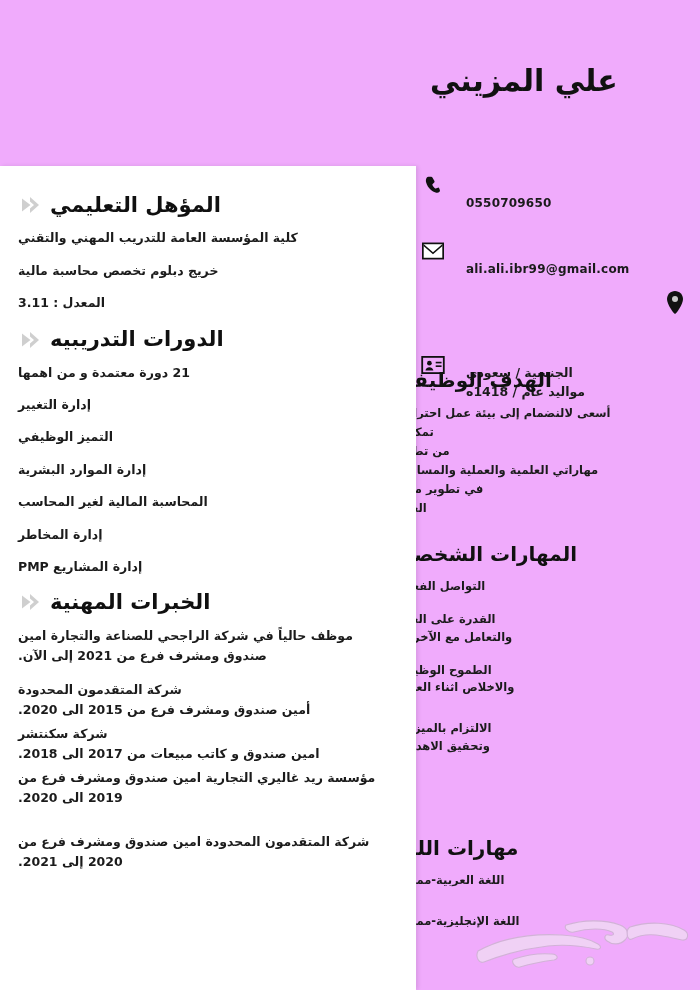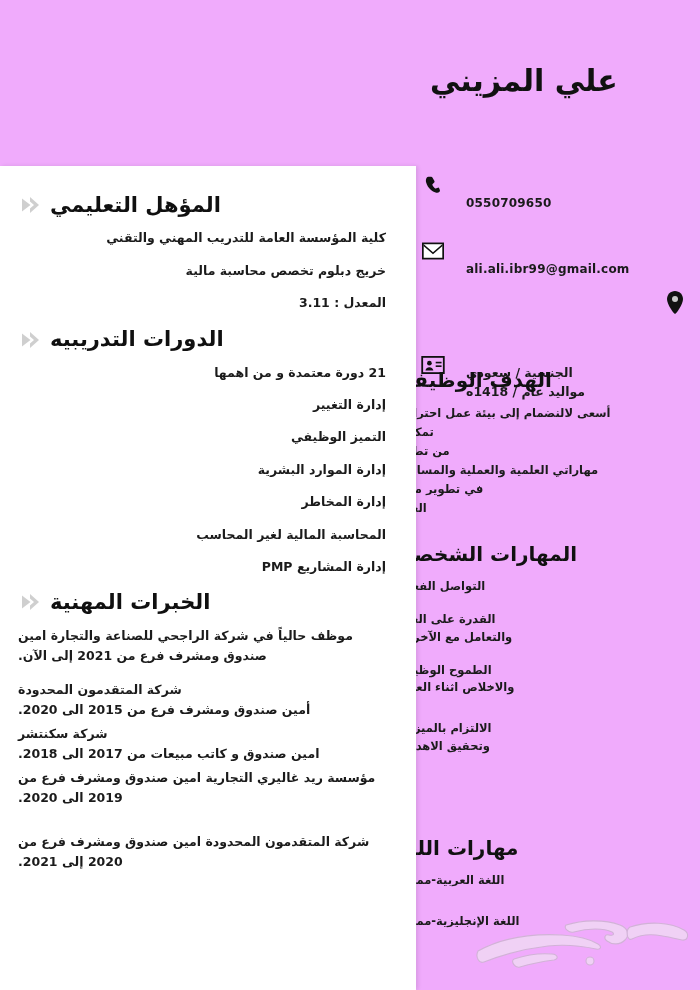--- a/index.html
+++ b/index.html
@@ -157,21 +157,21 @@
     width: 22px;
     height: 22px;
     flex: 0 0 22px;
   }
   .l-line {
     font-size: 12.5px;
     font-weight: bold;
     color: #1b1b1b;
     line-height: 1.55;
     margin: 0 0 13px 0;
-    text-align: right;
+    text-align: left;
   }
   .l-para {
     font-size: 12.5px;
     font-weight: bold;
     color: #1b1b1b;
     line-height: 1.6;
     margin: 0 0 14px 0;
     text-align: left;
     white-space: pre-line;
   }
@@ -301,22 +301,22 @@
             <path fill="#cfcfcf" d="M12 3 L21 11 L12 19 L12 14.5 L16 11 L12 7.5 Z"></path>
             <path fill="#cfcfcf" d="M4 4.5 L12.5 11 L4 17.5 Z"></path>
           </svg>
         </span>
         <span class="l-heading">الدورات التدريبيه</span>
       </div>
       <div class="l-line">21 دورة معتمدة و من اهمها</div>
       <div class="l-line">إدارة التغيير</div>
       <div class="l-line">التميز الوظيفي</div>
       <div class="l-line">إدارة الموارد البشرية</div>
+      <div class="l-line">المحاسبة المالية لغير المحاسب</div>
       <div class="l-line">إدارة المخاطر</div>
-      <div class="l-line">المحاسبة المالية لغير المحاسب</div>
       <div class="l-line">إدارة المشاريع PMP</div>
     </div>
 
     <div id="experience-block">
       <div class="l-heading-row">
         <span class="chevron-icon">
           <svg width="22" height="22" viewBox="0 0 22 22" aria-hidden="true">
             <path fill="#cfcfcf" d="M12 3 L21 11 L12 19 L12 14.5 L16 11 L12 7.5 Z"></path>
             <path fill="#cfcfcf" d="M4 4.5 L12.5 11 L4 17.5 Z"></path>
           </svg>

